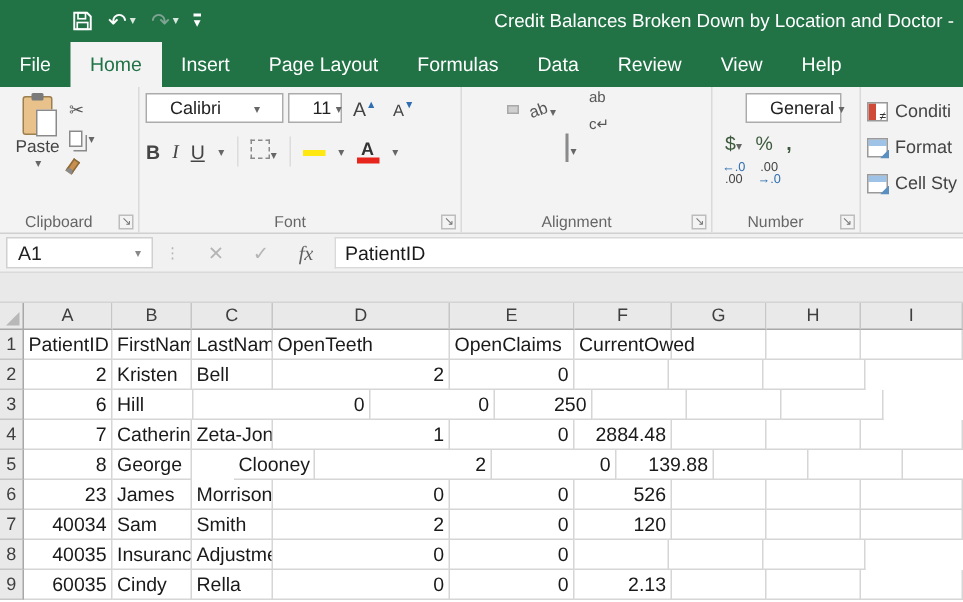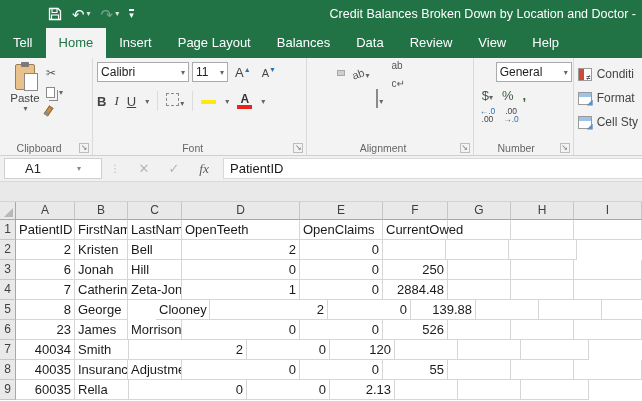--- a/index.html
+++ b/index.html
@@ -35,21 +35,21 @@
   .clipboard-icon::before { content:""; position:absolute; top:-3px; left:5px; width:8px; height:5px; background:#7a7a7a; border-radius:1px; }
   .clipboard-icon::after { content:""; position:absolute; right:-4px; bottom:-2px; width:12px; height:16px; background:#fff; border:1px solid #8a8a8a; }
   .paste-txt { font-size:11.5px; margin-top:2px; }
   .mini-col { float:left; width:40px; display:flex; flex-direction:column; gap:5px; padding-top:4px; }
   .mini-btn { display:flex; align-items:center; gap:3px; font-size:12px; color:#555; height:14px; }
   .copy-icon { width:9px; height:11px; border:1px solid #8a8a8a; background:#fff; box-shadow:2px 2px 0 #f3f3f3, 3px 3px 0 #8a8a8a; }
   .brush-icon { width:5px; height:10px; background:#c98f4e; border:1px solid #8a6a3a; border-bottom:3px solid #8a8a8a; transform:rotate(35deg); }
 
   
   .g-font { width:219px; }
-  .combo { background:#fff; border:1px solid #ababab; font-size:12px; color:#222; display:flex; align-items:center; height:20px; padding:0 3px; }
+  .combo { background:#fff; border:1px solid #ababab; font-size:12px; color:#222; display:flex; align-items:center; height:20px; padding:0 15px; }
   .combo .dd { margin-left:auto; font-size:8px; color:#666; padding-left:3px; }
   .font-row1 { display:flex; gap:3px; align-items:center; }
   .font-name { width:92px; }
   .font-size { width:36px; }
   .sizeA { font-size:13px; color:#444; position:relative; padding:0 4px; }
   .sizeA sup { font-size:7px; color:#2f6fb0; }
   .font-row2 { display:flex; gap:8px; align-items:center; margin-top:9px; font-size:13px; }
   .fmt-b { font-weight:bold; }
   .fmt-i { font-style:italic; font-family:"Liberation Serif",serif; }
   .fmt-u { text-decoration:underline; }
@@ -68,38 +68,38 @@
   .lines { width:15px; height:11px; background:repeating-linear-gradient(to bottom,#595959 0 1.6px,transparent 1.6px 4.6px); }
   .al-btn { padding:2px 3px; }
   .al-btn.sel { background:#cfcfcf; border:1px solid #a8a8a8; }
   .orient { font-size:11px; color:#555; transform:rotate(-20deg); display:inline-block; }
   .wrap-txt { font-size:10px; color:#555; line-height:9px; text-align:left; }
   .merge-icon { width:15px; height:11px; border:1px solid #8a8a8a; background:linear-gradient(#d8e7f5,#d8e7f5) center/7px 11px no-repeat; }
   .gap { width:8px; }
 
   
   .g-num { width:100px; }
-  .num-combo { width:76px; margin-left:18px; }
+  .num-combo { width:64px; margin-left:18px; }
   .num-row { display:flex; gap:9px; align-items:center; margin:6px 0 0 4px; font-size:13px; color:#3d5a3d; }
   .num-row .dd { font-size:8px; color:#666; }
   .dec-row { display:flex; gap:8px; margin:4px 0 0 2px; font-size:8.5px; color:#444; letter-spacing:0; }
   .dec { line-height:8px; text-align:center; }
   .dec .b { color:#2f6fb0; }
 
   
   .g-styles { flex:1; border-right:none; }
   .style-item { display:flex; align-items:center; gap:5px; height:24px; font-size:12px; color:#444; white-space:nowrap; }
   .cf-icon { width:14px; height:13px; border:1px solid #9a9a9a; background:linear-gradient(to right,#d04a3a 0 5px,#fff 5px); position:relative; }
   .cf-icon::after { content:"≠"; position:absolute; right:0; bottom:-2px; font-size:8px; color:#333; }
   .tbl-icon { width:14px; height:13px; border:1px solid #9a9a9a; background:linear-gradient(#9ec3e6 0 4px,#fff 4px); position:relative; }
   .tbl-icon::after { content:""; position:absolute; right:-2px; bottom:-2px; width:6px; height:6px; background:#5a8fc0; clip-path:polygon(0 100%,100% 0,100% 100%); }
 
   
   .fbar { height:26px; background:#f1f1f1; border-bottom:1px solid #d9d9d9; display:flex; align-items:center; font-size:13px; }
-  .namebox { width:98px; height:21px; background:#fff; border:1px solid #d0d0d0; margin-left:4px; display:flex; align-items:center; padding:0 20px; color:#222; }
+  .namebox { width:98px; height:21px; background:#fff; border:1px solid #d0d0d0; margin-left:4px; display:flex; align-items:center; padding:0 7px; color:#222; }
   .namebox .dd { margin-left:auto; font-size:8px; color:#888; }
   .fdots { color:#b5b5b5; padding:0 8px; font-size:10px; letter-spacing:1px; }
   .fbtn { width:30px; text-align:center; color:#b5b5b5; font-size:13px; }
   .fx { color:#5f5f5f; font-family:"Liberation Serif",serif; font-style:italic; font-size:13.5px; }
   .fvalue-wrap { flex:1; height:21px; background:#fff; border:1px solid #d9d9d9; border-right:none; display:flex; align-items:center; padding:0 6px; margin-left:4px; color:#1a1a1a; }
 
   .substrip { height:20px; background:#e9e9e9; border-bottom:1px solid #d4d4d4; }
 
   
   .grid { position:relative; background:#fff; font-size:13px; color:#1a1a1a; }
@@ -133,25 +133,25 @@
         <span class="dd">▾</span>
       </span>
     <span class="qat-btn">
         <span class="qat-custom">▾</span>
       </span>
   </div>
   <div class="win-title">Credit Balances Broken Down by Location and Doctor  -</div>
 </div>
 
 <div class="tabrow">
-  <div class="tab">Tell</div>
+  <div class="tab">File</div>
   <div class="tab active">Home</div>
   <div class="tab">Insert</div>
   <div class="tab">Page Layout</div>
-  <div class="tab">Balances</div>
+  <div class="tab">Formulas</div>
   <div class="tab">Data</div>
   <div class="tab">Review</div>
   <div class="tab">View</div>
   <div class="tab">Help</div>
 </div>
 
 <div class="ribbon">
 
   <div class="group g-clip">
     <div class="paste-big">
@@ -308,21 +308,20 @@
       <div class="cell" style="width: 54px;">Bell</div>
       <div class="cell num" style="width: 118px;">2</div>
       <div class="cell num" style="width: 83px;">0</div>
       <div class="cell" style="width: 63px;"></div>
       <div class="cell" style="width: 63px;"></div>
       <div class="cell" style="width: 68px;"></div>
     </div>
     <div class="grow">
       <div class="rhead" style="width: 16px;">3</div>
       <div class="cell num" style="width: 59px;">6</div>
-      <div class="cell" style="width: 53px;">Jonah</div>
       <div class="cell" style="width: 54px;">Hill</div>
       <div class="cell num" style="width: 118px;">0</div>
       <div class="cell num" style="width: 83px;">0</div>
       <div class="cell num" style="width: 65px;">250</div>
       <div class="cell" style="width: 63px;"></div>
       <div class="cell" style="width: 63px;"></div>
       <div class="cell" style="width: 68px;"></div>
     </div>
     <div class="grow">
       <div class="rhead" style="width: 16px;">4</div>
@@ -356,43 +355,44 @@
       <div class="cell num" style="width: 118px;">0</div>
       <div class="cell num" style="width: 83px;">0</div>
       <div class="cell num" style="width: 65px;">526</div>
       <div class="cell" style="width: 63px;"></div>
       <div class="cell" style="width: 63px;"></div>
       <div class="cell" style="width: 68px;"></div>
     </div>
     <div class="grow">
       <div class="rhead" style="width: 16px;">7</div>
       <div class="cell num" style="width: 59px;">40034</div>
+      <div class="cell" style="width: 53px;">Sam</div>
       <div class="cell" style="width: 54px;">Smith</div>
       <div class="cell num" style="width: 118px;">2</div>
       <div class="cell num" style="width: 83px;">0</div>
       <div class="cell num" style="width: 65px;">120</div>
       <div class="cell" style="width: 63px;"></div>
       <div class="cell" style="width: 63px;"></div>
       <div class="cell" style="width: 68px;"></div>
     </div>
     <div class="grow">
       <div class="rhead" style="width: 16px;">8</div>
       <div class="cell num" style="width: 59px;">40035</div>
       <div class="cell" style="width: 53px;">Insurance</div>
       <div class="cell" style="width: 54px;">Adjustme</div>
       <div class="cell num" style="width: 118px;">0</div>
       <div class="cell num" style="width: 83px;">0</div>
-      <div class="cell num" style="width: 65px;">55</div>
       <div class="cell" style="width: 63px;"></div>
       <div class="cell" style="width: 63px;"></div>
       <div class="cell" style="width: 68px;"></div>
     </div>
     <div class="grow">
       <div class="rhead" style="width: 16px;">9</div>
       <div class="cell num" style="width: 59px;">60035</div>
+      <div class="cell" style="width: 53px;">Cindy</div>
       <div class="cell" style="width: 54px;">Rella</div>
       <div class="cell num" style="width: 118px;">0</div>
       <div class="cell num" style="width: 83px;">0</div>
       <div class="cell num" style="width: 65px;">2.13</div>
       <div class="cell" style="width: 63px;"></div>
       <div class="cell" style="width: 63px;"></div>
       <div class="cell" style="width: 68px;"></div>
     </div>
   </div>
 

